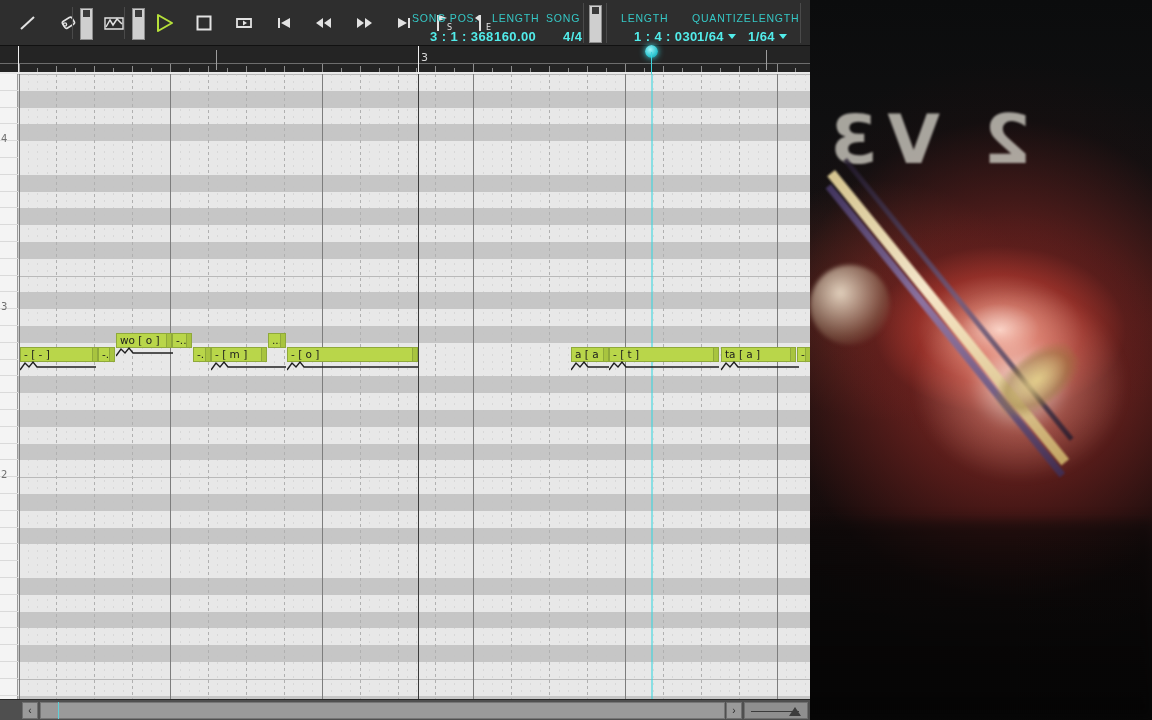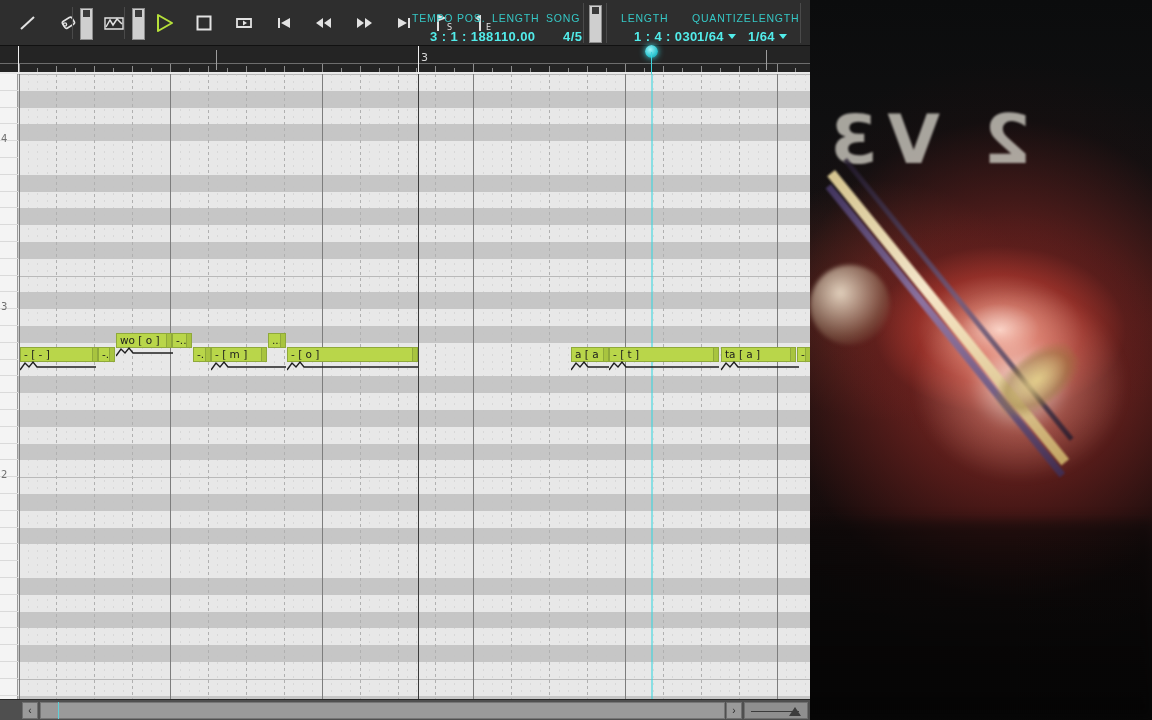--- a/index.html
+++ b/index.html
@@ -208,26 +208,26 @@
         <div class="tb-btn">
           <svg width="24" height="22" viewBox="0 0 24 22">
             <rect x="7" y="3" width="2" height="16" fill="#e2e2e2"></rect>
             <path d="M7 3 L3 6 L7 9 Z" fill="#e2e2e2"></path>
             <text x="14" y="18" font-size="8" fill="#e2e2e2" font-family="DejaVu Sans">E</text>
           </svg>
         </div>
       </div>
 
       <div class="info" style="left:406px;width:190px;">
-        <div class="lbl" style="left:6px;">TEMPO POS.</div>
-        <div class="val" style="left:24px;">3 : 1 : 188</div>
+        <div class="lbl" style="left:6px;">SONG POS.</div>
+        <div class="val" style="left:24px;">3 : 1 : 368</div>
         <div class="lbl" style="left:86px;">LENGTH</div>
-        <div class="val" style="left:88px;">110.00</div>
+        <div class="val" style="left:88px;">160.00</div>
         <div class="lbl" style="left:140px;">SONG</div>
-        <div class="val" style="left:157px;">4/5</div>
+        <div class="val" style="left:157px;">4/4</div>
       </div>
       <div class="vsep" style="left:583px;"></div>
       <div class="hslider" style="left:589px;height:36px;top:5px;">
           <i></i>
         </div>
       <div class="vsep" style="left:606px;"></div>
 
       <div class="info" style="left:612px;width:185px;">
         <div class="lbl" style="left:9px;">LENGTH</div>
         <div class="val" style="left:22px;">1 : 4 : 030</div>

